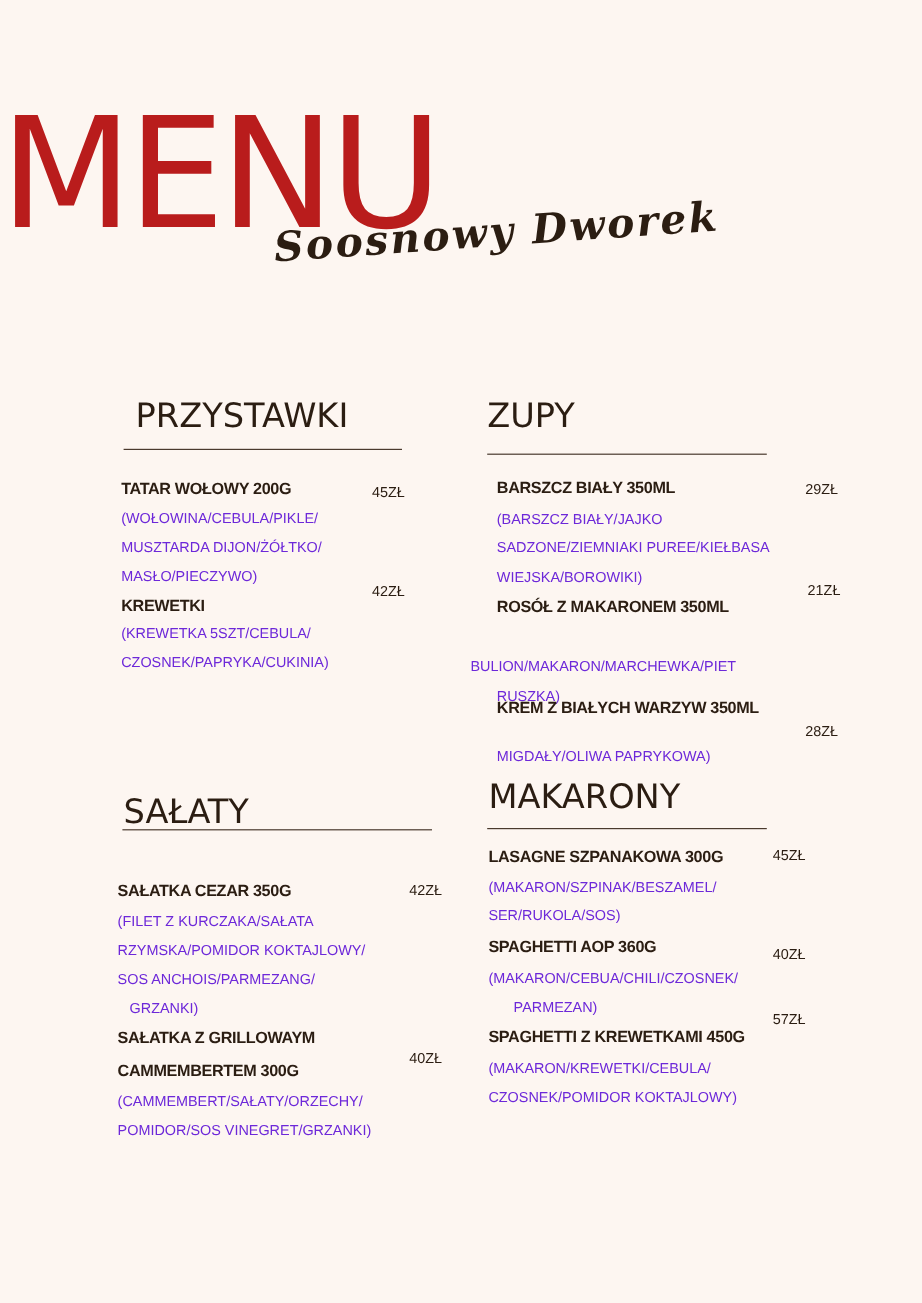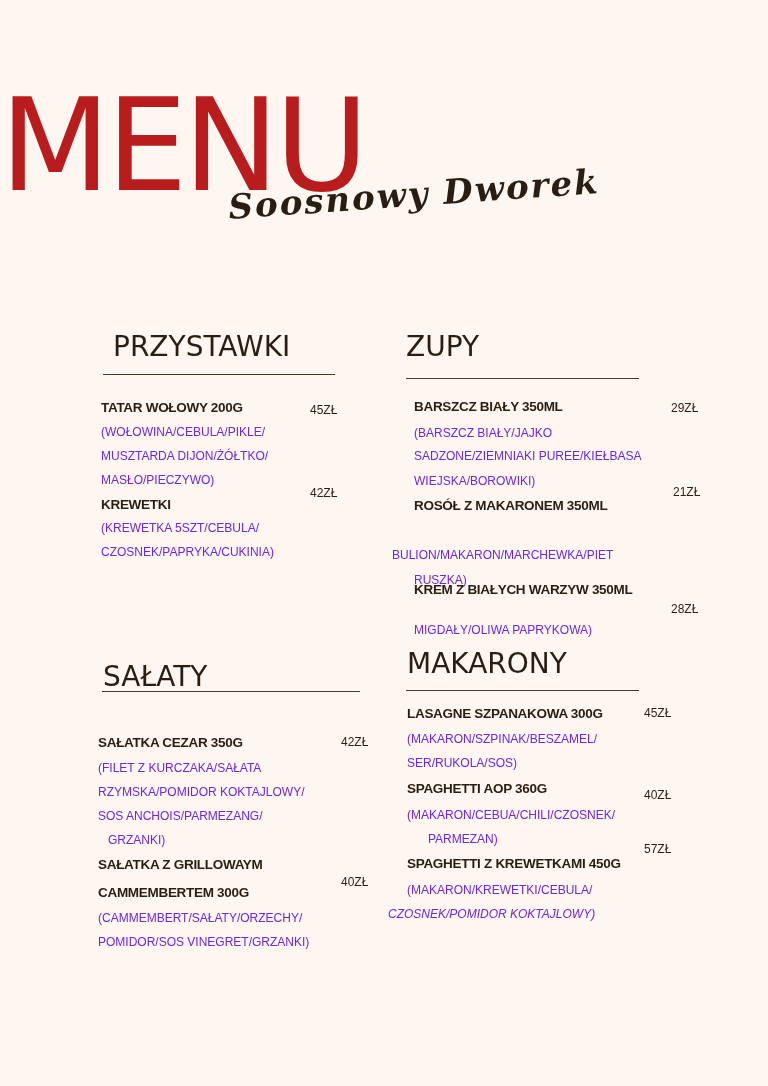--- a/index.html
+++ b/index.html
@@ -69,13 +69,13 @@
 <div class="abs price" style="left:644px;top:706px;">45ZŁ</div>
 <div class="abs desc" style="left:407px;top:732px;">(MAKARON/SZPINAK/BESZAMEL/</div>
 <div class="abs desc" style="left:407px;top:756px;">SER/RUKOLA/SOS)</div>
 <div class="abs name" style="left:407px;top:781px;">SPAGHETTI AOP  360G</div>
 <div class="abs price" style="left:644px;top:788px;">40ZŁ</div>
 <div class="abs desc" style="left:407px;top:808px;">(MAKARON/CEBUA/CHILI/CZOSNEK/</div>
 <div class="abs desc" style="left:428px;top:832px;">PARMEZAN)</div>
 <div class="abs name" style="left:407px;top:856px;">SPAGHETTI Z KREWETKAMI  450G</div>
 <div class="abs price" style="left:644px;top:842px;">57ZŁ</div>
 <div class="abs desc" style="left:407px;top:883px;">(MAKARON/KREWETKI/CEBULA/</div>
-<div class="abs desc" style="left:388px;top:907px;font-style:italic;">CZOSNEK/POMIDOR KOKTAJLOWY)</div>
+<div class="abs desc" style="left:407px;top:907px;">CZOSNEK/POMIDOR KOKTAJLOWY)</div>
 
 </body></html>

